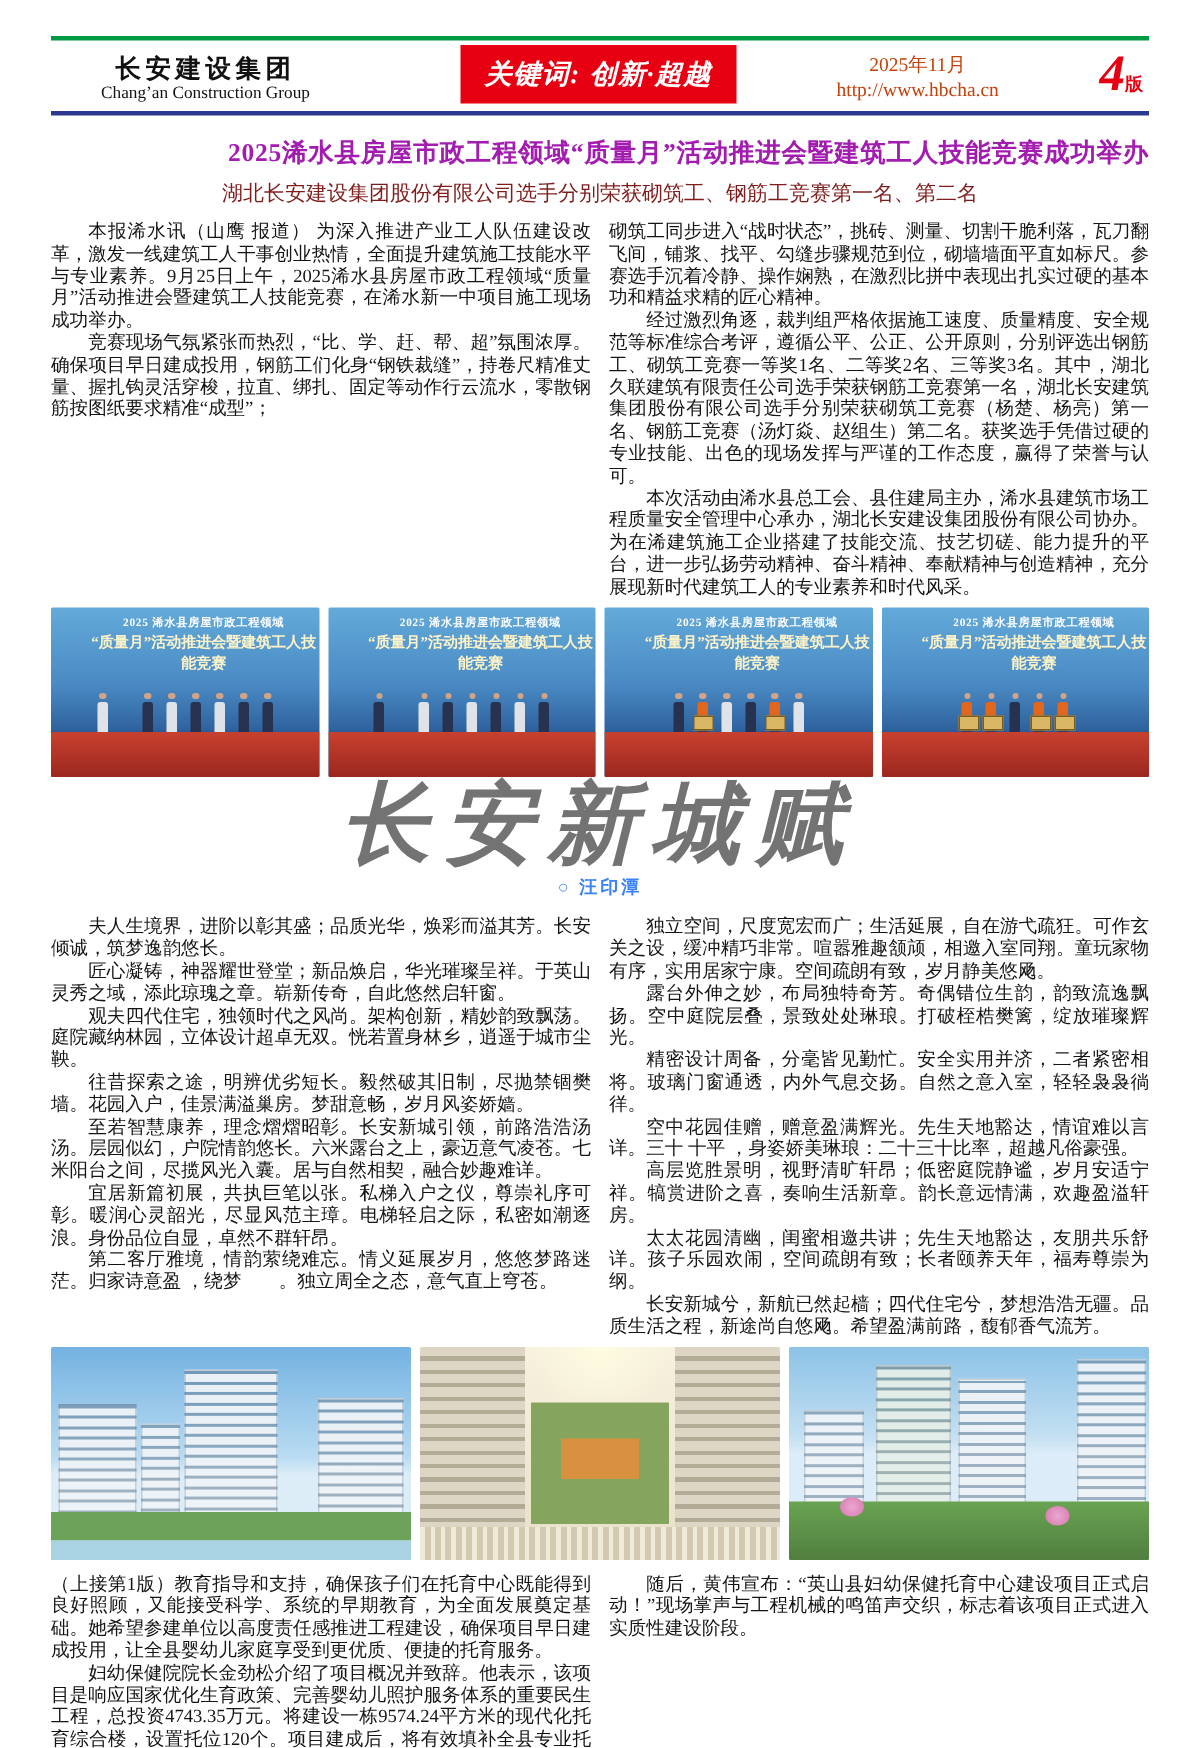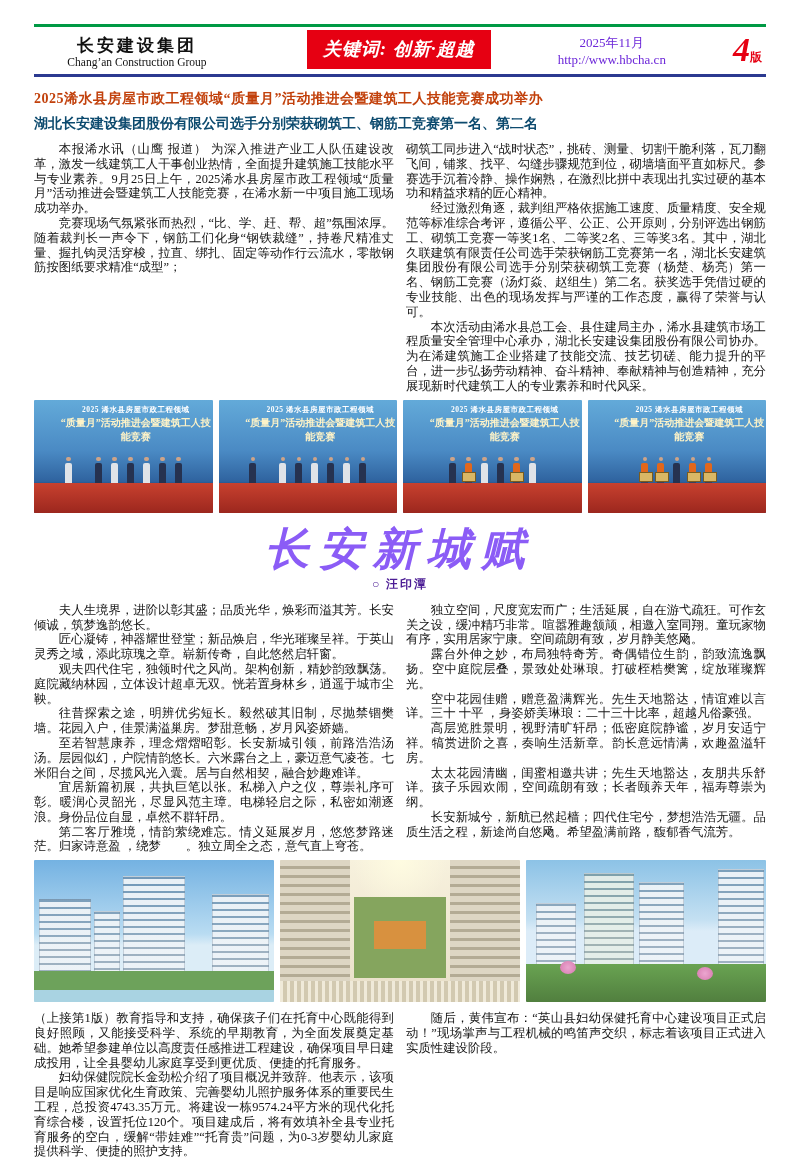--- a/index.html
+++ b/index.html
@@ -6,27 +6,27 @@
   body{width:800px;height:1165px;font-family:"Liberation Serif","DejaVu Serif",serif;color:#1a1a1a;}
   .page{width:800px;height:1165px;overflow:hidden;box-sizing:border-box;padding:24px 34px 0;}
   
   .topline{height:3px;background:#009944;}
   .mast{display:flex;align-items:flex-end;justify-content:space-between;border-bottom:3px solid #2b3990;padding:3px 0 5px;}
   .mast-org{width:206px;text-align:center;line-height:1.15;}
   .org-cn{font-size:17px;font-weight:bold;letter-spacing:3px;color:#111;}
   .org-en{font-size:11.5px;color:#111;}
   .kw-box{background:#e60012;color:#fff;padding:7px 16px 8px;font-weight:bold;font-style:italic;font-size:18px;letter-spacing:1px;white-space:nowrap;}
   .kw-accent{color:#ffffff;margin-left:6px;}
-  .mast-date{text-align:center;font-size:13px;line-height:1.35;color:#6d28d9;}
+  .mast-date{text-align:center;font-size:13px;line-height:1.35;color:#c2410c;}
   .pagenum{color:#e60012;font-weight:bold;white-space:nowrap;padding-right:4px;}
   .pagenum .num{font-size:34px;font-style:italic;}
   .pagenum .unit{font-size:12px;}
   
-  .headline{margin-top:13px;text-align:left;color:#c2410c;font-weight:bold;font-size:14px;letter-spacing:.5px;}
-  .subheadline{margin-top:7px;font-weight:bold;font-size:14px;color:#0c4a6e;}
+  .headline{margin-top:13px;text-align:right;color:#a21caf;font-weight:bold;font-size:17px;letter-spacing:.5px;}
+  .subheadline{margin-top:7px;text-align:center;font-weight:normal;font-size:14px;color:#7f1d1d;}
   .twocol{display:flex;gap:12px;margin-top:9px;}
   .col{flex:1;min-width:0;}
   .col p{margin:0;font-size:12.4px;line-height:14.8px;text-align:justify;text-indent:2em;color:#141414;}
   .col p.noindent{text-indent:0;}
   
   .photorow{display:flex;gap:6px;margin-top:6px;}
   .photo{position:relative;overflow:hidden;border-radius:1px;flex:1;}
   .photo.event{height:113px;background:linear-gradient(180deg,#63aad9 0%,#4a8ac4 45%,#2f639f 72%,#27558c 74%);}
   .ev-banner{position:absolute;top:5px;left:0;right:0;text-align:center;padding-left:25px;}
   .ev-line1{font-size:7.5px;font-weight:bold;color:#ffffff;letter-spacing:.5px;}
@@ -57,22 +57,22 @@
   .b2 .court-orange{position:absolute;left:22%;top:30%;width:56%;height:34%;background:#d8913f;}
   .b2 .rail{position:absolute;left:0;right:0;bottom:0;height:15%;background:repeating-linear-gradient(90deg,#f0ead9 0 3px,#d2c9b0 3px 7px);}
   .b3{background:linear-gradient(180deg,#8cc2e6 0%,#c4e0f2 42%,#dcecf8 50%);}
   .b3 .m1{left:24%;width:20%;top:9%;bottom:26%;background:repeating-linear-gradient(180deg,rgba(100,120,110,.5) 0 2px,rgba(229,238,232,.95) 2px 7px);}
   .b3 .m2{left:47%;width:18%;top:15%;bottom:26%;}
   .b3 .m3{left:4%;width:16%;top:30%;bottom:26%;}
   .b3 .m4{right:1%;width:18%;top:6%;bottom:26%;}
   .b3 .lawn3{position:absolute;left:0;right:0;bottom:0;height:27%;background:linear-gradient(180deg,#69a352,#517f3f);}
   .pink{position:absolute;width:16px;height:13px;border-radius:50%;background:radial-gradient(circle,#eba6cf,#d678ae);}
   
-  .fu-title{margin-top:13px;text-align:center;color:#8b5cf6;font-weight:bold;font-style:italic;font-size:44px;letter-spacing:10px;line-height:1.05;font-family:"DejaVu Serif",serif;}
-  .fu-author{text-align:center;color:#4c1d95;font-size:12px;font-weight:bold;margin-top:4px;letter-spacing:2px;}
+  .fu-title{margin-top:0;text-align:center;color:#737373;font-weight:bold;font-style:italic;font-size:59px;letter-spacing:10px;line-height:1.05;font-family:"DejaVu Serif",serif;}
+  .fu-author{text-align:center;color:#3b82f6;font-size:12px;font-weight:bold;margin-top:4px;letter-spacing:2px;}
   .fu-cols{margin-top:10px;}
 </style>
 </head>
 <body>
 
 <div class="page">
 
   <div class="topline"></div>
   <div class="mast">
     <div class="mast-org">
@@ -90,21 +90,21 @@
       <span class="num">4</span><span class="unit">版</span>
     </div>
   </div>
 
   <div class="headline">2025浠水县房屋市政工程领域“质量月”活动推进会暨建筑工人技能竞赛成功举办</div>
   <div class="subheadline">湖北长安建设集团股份有限公司选手分别荣获砌筑工、钢筋工竞赛第一名、第二名</div>
 
   <div class="twocol">
     <div class="col">
       <p>本报浠水讯（山鹰 报道） 为深入推进产业工人队伍建设改革，激发一线建筑工人干事创业热情，全面提升建筑施工技能水平与专业素养。9月25日上午，2025浠水县房屋市政工程领域“质量月”活动推进会暨建筑工人技能竞赛，在浠水新一中项目施工现场成功举办。</p>
-      <p>竞赛现场气氛紧张而热烈，“比、学、赶、帮、超”氛围浓厚。随着裁判长一声令下，钢筋工们化身“钢铁裁缝”，持卷尺精准丈量、握扎钩灵活穿梭，拉直、绑扎、固定等动作行云流水，零散钢筋按图纸要求精准“成型”；</p>
+      <p>竞赛现场气氛紧张而热烈，“比、学、赶、帮、超”氛围浓厚。确保项目早日建成投用，钢筋工们化身“钢铁裁缝”，持卷尺精准丈量、握扎钩灵活穿梭，拉直、绑扎、固定等动作行云流水，零散钢筋按图纸要求精准“成型”；</p>
     </div>
     <div class="col">
       <p class="noindent">砌筑工同步进入“战时状态”，挑砖、测量、切割干脆利落，瓦刀翻飞间，铺浆、找平、勾缝步骤规范到位，砌墙墙面平直如标尺。参赛选手沉着冷静、操作娴熟，在激烈比拼中表现出扎实过硬的基本功和精益求精的匠心精神。</p>
       <p>经过激烈角逐，裁判组严格依据施工速度、质量精度、安全规范等标准综合考评，遵循公平、公正、公开原则，分别评选出钢筋工、砌筑工竞赛一等奖1名、二等奖2名、三等奖3名。其中，湖北久联建筑有限责任公司选手荣获钢筋工竞赛第一名，湖北长安建筑集团股份有限公司选手分别荣获砌筑工竞赛（杨楚、杨亮）第一名、钢筋工竞赛（汤灯焱、赵组生）第二名。获奖选手凭借过硬的专业技能、出色的现场发挥与严谨的工作态度，赢得了荣誉与认可。</p>
       <p>本次活动由浠水县总工会、县住建局主办，浠水县建筑市场工程质量安全管理中心承办，湖北长安建设集团股份有限公司协办。为在浠建筑施工企业搭建了技能交流、技艺切磋、能力提升的平台，进一步弘扬劳动精神、奋斗精神、奉献精神与创造精神，充分展现新时代建筑工人的专业素养和时代风采。</p>
     </div>
   </div>
 
   <div class="photorow">
     <div class="photo event">
@@ -179,20 +179,21 @@
       <p>匠心凝铸，神器耀世登堂；新品焕启，华光璀璨呈祥。于英山灵秀之域，添此琼瑰之章。崭新传奇，自此悠然启轩窗。</p>
       <p>观夫四代住宅，独领时代之风尚。架构创新，精妙韵致飘荡。庭院藏纳林园，立体设计超卓无双。恍若置身林乡，逍遥于城市尘鞅。</p>
       <p>往昔探索之途，明辨优劣短长。毅然破其旧制，尽抛禁锢樊墙。花园入户，佳景满溢巢房。梦甜意畅，岁月风姿娇嫱。</p>
       <p>至若智慧康养，理念熠熠昭彰。长安新城引领，前路浩浩汤汤。层园似幻，户院情韵悠长。六米露台之上，豪迈意气凌苍。七米阳台之间，尽揽风光入囊。居与自然相契，融合妙趣难详。</p>
       <p>宜居新篇初展，共执巨笔以张。私梯入户之仪，尊崇礼序可彰。暖润心灵韶光，尽显风范主璋。电梯轻启之际，私密如潮逐浪。身份品位自显，卓然不群轩昂。</p>
       <p>第二客厅雅境，情韵萦绕难忘。情义延展岁月，悠悠梦路迷茫。归家诗意盈 ，绕梦　　。独立周全之态，意气直上穹苍。</p>
     </div>
     <div class="col">
       <p>独立空间，尺度宽宏而广；生活延展，自在游弋疏狂。可作玄关之设，缓冲精巧非常。喧嚣雅趣颔颃，相邀入室同翔。童玩家物有序，实用居家宁康。空间疏朗有致，岁月静美悠飏。</p>
       <p>露台外伸之妙，布局独特奇芳。奇偶错位生韵，韵致流逸飘扬。空中庭院层叠，景致处处琳琅。打破桎梏樊篱，绽放璀璨辉光。</p>
+      <p>精密设计周备，分毫皆见勤忙。安全实用并济，二者紧密相将。玻璃门窗通透，内外气息交扬。自然之意入室，轻轻袅袅徜徉。</p>
       <p>空中花园佳赠，赠意盈满辉光。先生天地豁达，情谊难以言详。三十 十平 ，身姿娇美琳琅：二十三十比率，超越凡俗豪强。</p>
       <p>高层览胜景明，视野清旷轩昂；低密庭院静谧，岁月安适宁祥。犒赏进阶之喜，奏响生活新章。韵长意远情满，欢趣盈溢轩房。</p>
       <p>太太花园清幽，闺蜜相邀共讲；先生天地豁达，友朋共乐舒详。孩子乐园欢闹，空间疏朗有致；长者颐养天年，福寿尊崇为纲。</p>
       <p>长安新城兮，新航已然起樯；四代住宅兮，梦想浩浩无疆。品质生活之程，新途尚自悠飏。希望盈满前路，馥郁香气流芳。</p>
     </div>
   </div>
 
   <div class="photorow">
     <div class="photo build b1">
       <div class="bld m1"></div>

